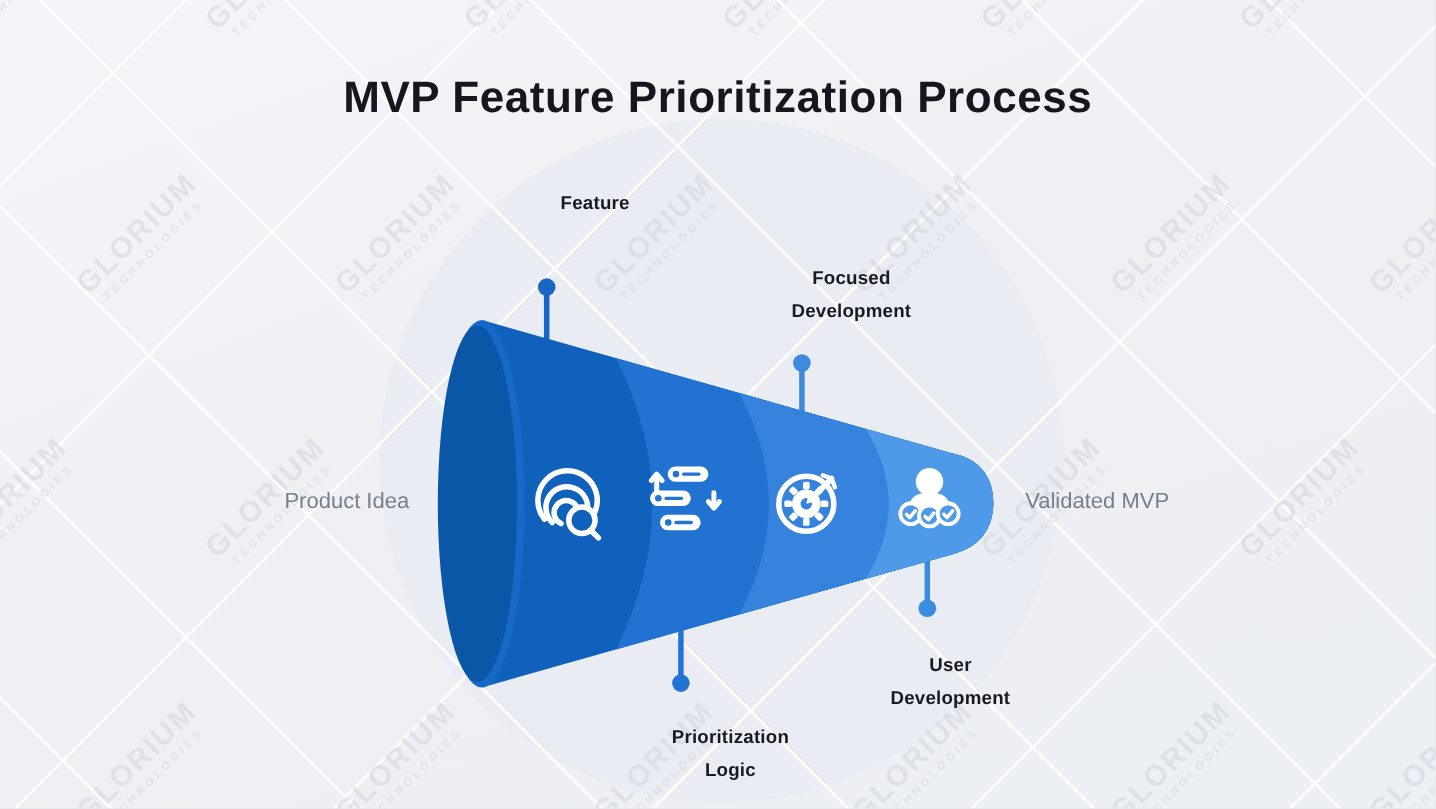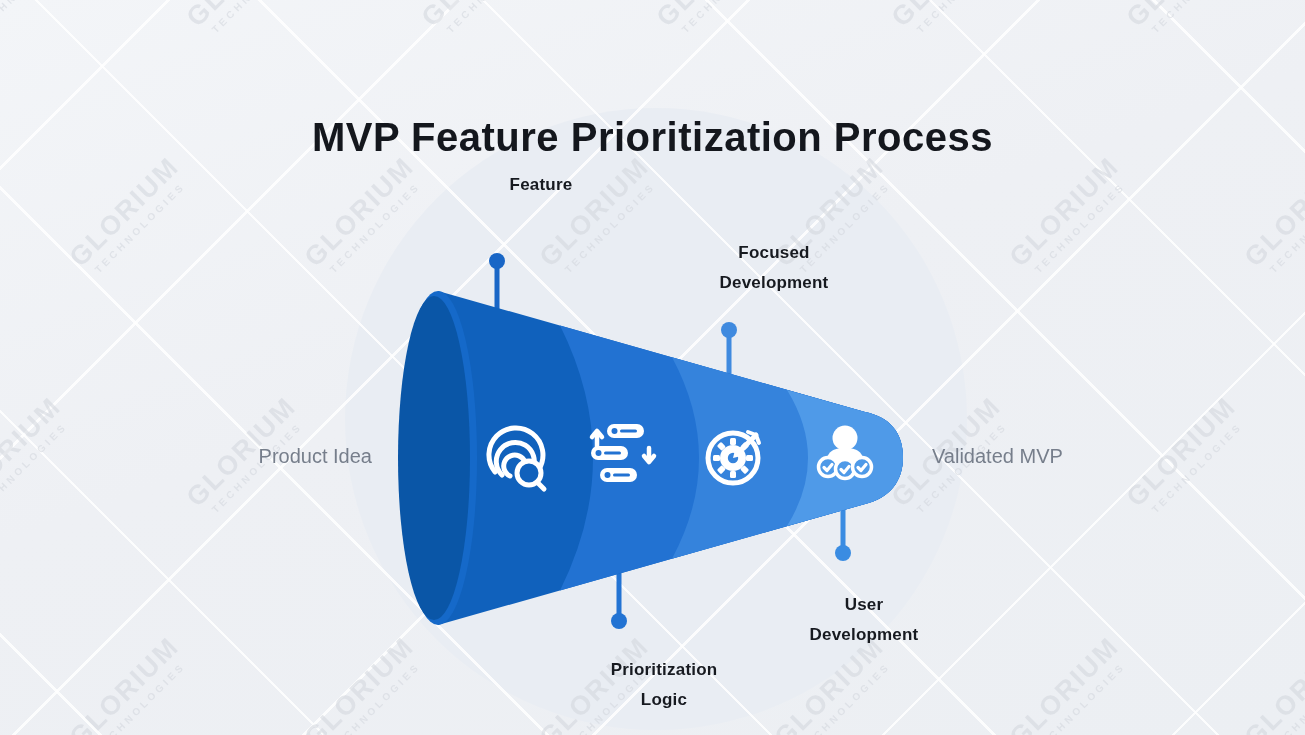--- a/index.html
+++ b/index.html
@@ -27,21 +27,20 @@
     opacity:0.55;
     pointer-events:none;
     white-space:nowrap;
   }
   .wm .wm1{font-size:27px;font-weight:700;letter-spacing:2px;}
   .wm .wm2{font-size:10px;font-weight:700;letter-spacing:3.6px;margin-top:1px;}
   .page-title{
     position:absolute;left:0;top:66px;width:100%;
     text-align:center;font-size:40px;line-height:46px;font-weight:700;
     letter-spacing:0.5px;
-    margin-top:48px;
   }
   .stage-label{
     position:absolute;
     transform:translateX(-50%);
     text-align:center;
     font-size:17px;line-height:30px;font-weight:700;
     letter-spacing:0.2px;
     white-space:nowrap;
     margin-left:44px;
   }

